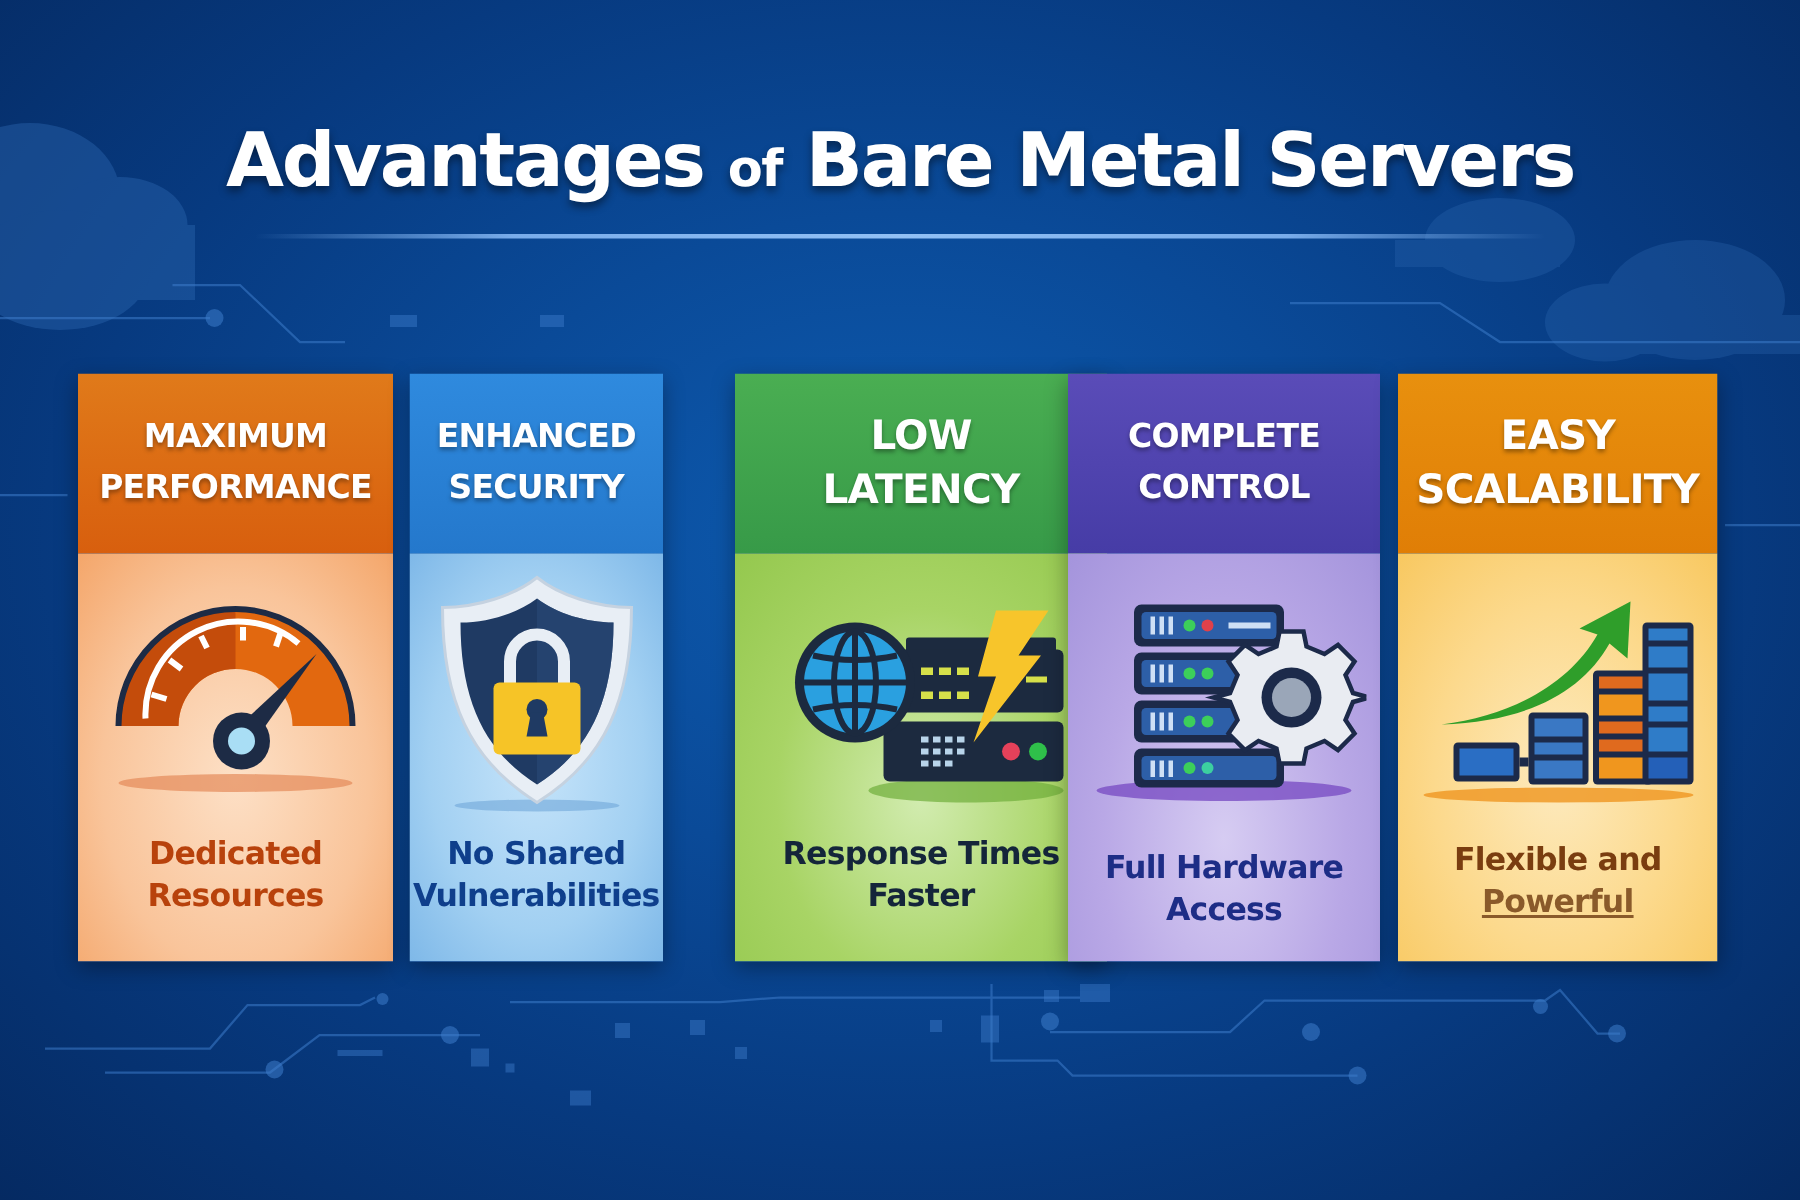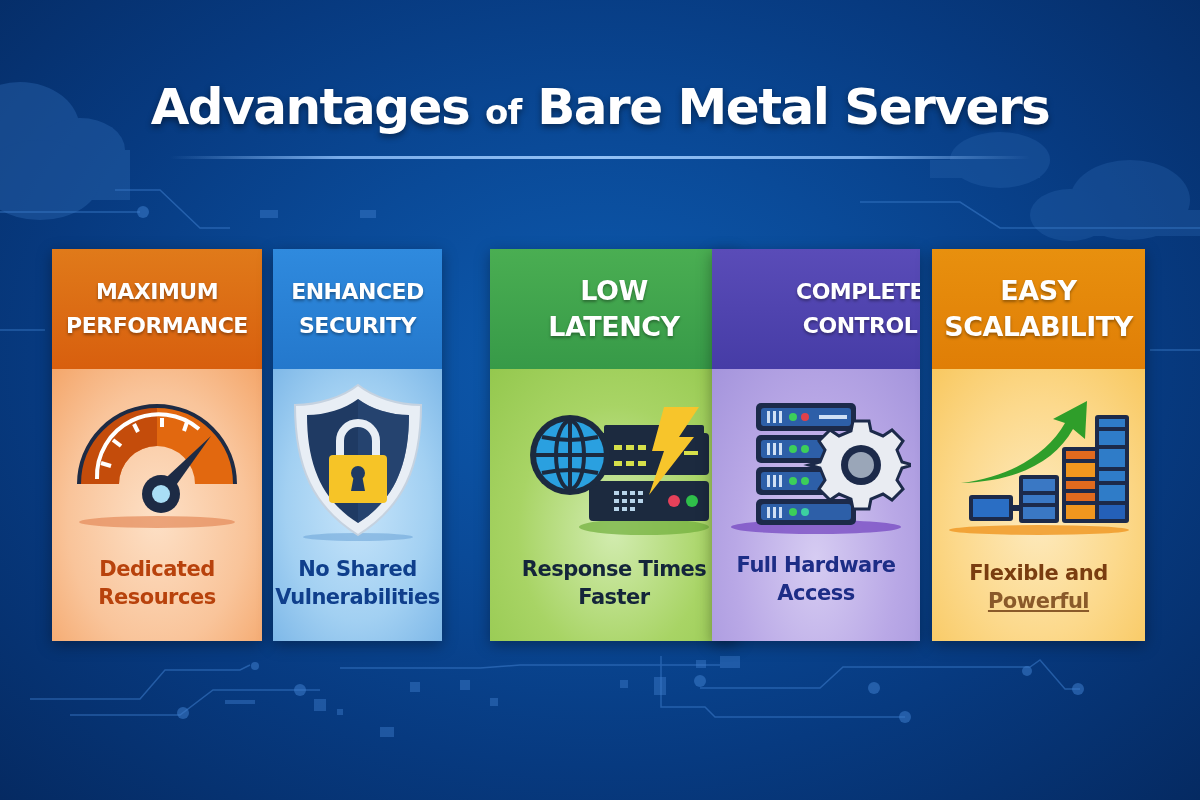--- a/index.html
+++ b/index.html
@@ -212,21 +212,21 @@
       </svg>
     </div>
     <div class="caption" style="top:186px; color:#14253a;">
       <div>Response Times</div>
       <div>Faster</div>
     </div>
   </div>
 </div>
 
 <div class="card" style="left:712px; width:208px;">
-  <div class="card-head" style="background: linear-gradient(180deg,#5a4cb8 0%,#463ca6 100%); padding-left: 44px;">
+  <div class="card-head" style="background: linear-gradient(180deg,#5a4cb8 0%,#463ca6 100%);">
     <div>COMPLETE</div>
     <div>CONTROL</div>
   </div>
   <div class="card-body" style="background: radial-gradient(ellipse at 50% 70%, #d6ccf2 0%, #b9a8e6 55%, #a494dc 100%);">
     <div class="icon-wrap" style="top:6px;">
       <svg width="190" height="160" viewBox="0 0 190 160">
         <ellipse cx="95" cy="142" rx="85" ry="7" fill="#7a4fc4" opacity="0.8"></ellipse>
         <g>
           <rect x="35" y="18" width="100" height="28" rx="5" fill="#1c2a4a"></rect>
           <rect x="35" y="50" width="100" height="28" rx="5" fill="#1c2a4a"></rect>
@@ -262,21 +262,21 @@
           <circle cx="84" cy="127" r="4" fill="#3ccfa0"></circle>
         <g transform="translate(140,80)">
           <g fill="#e9ecf2" stroke="#1c2a4a" stroke-width="3">
             <path d="M-8 -44 L8 -44 L10 -34 L22 -29 L31 -35 L42 -24 L36 -15 L41 -3 L52 0 L52 0 L41 3 L36 15 L42 24 L31 35 L22 29 L10 34 L8 44 L-8 44 L-10 34 L-22 29 L-31 35 L-42 24 L-36 15 L-41 3 L-52 0 L-41 -3 L-36 -15 L-42 -24 L-31 -35 L-22 -29 L-10 -34 Z"></path>
           </g>
           <circle r="20" fill="#1c2a4a"></circle>
           <circle r="13" fill="#9aa6b8"></circle>
         </g>
       </svg>
     </div>
-    <div class="caption" style="top:182px; color:#1d2d86;">
+    <div class="caption" style="top:195px; color:#1d2d86;">
       <div>Full Hardware</div>
       <div>Access</div>
     </div>
   </div>
 </div>
 
 <div class="card" style="left:932px; width:213px;">
   <div class="card-head big" style="background: linear-gradient(180deg,#e8900e 0%,#e07e06 100%);">
     <div>EASY</div>
     <div>SCALABILITY</div>

